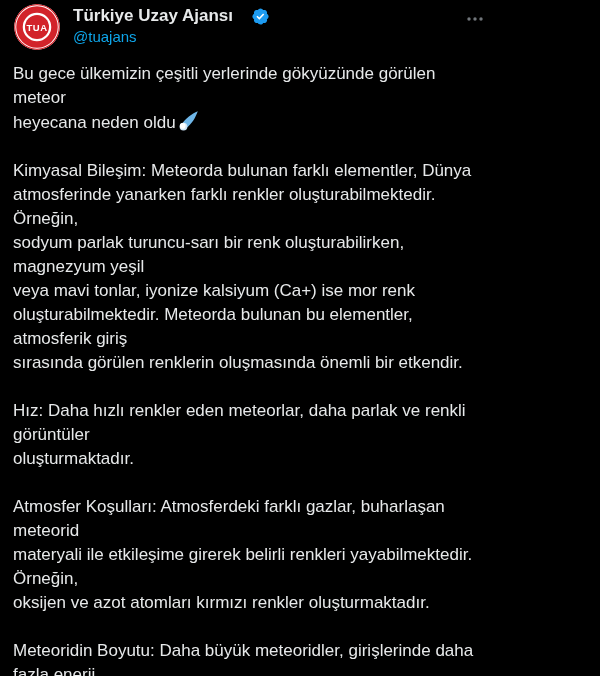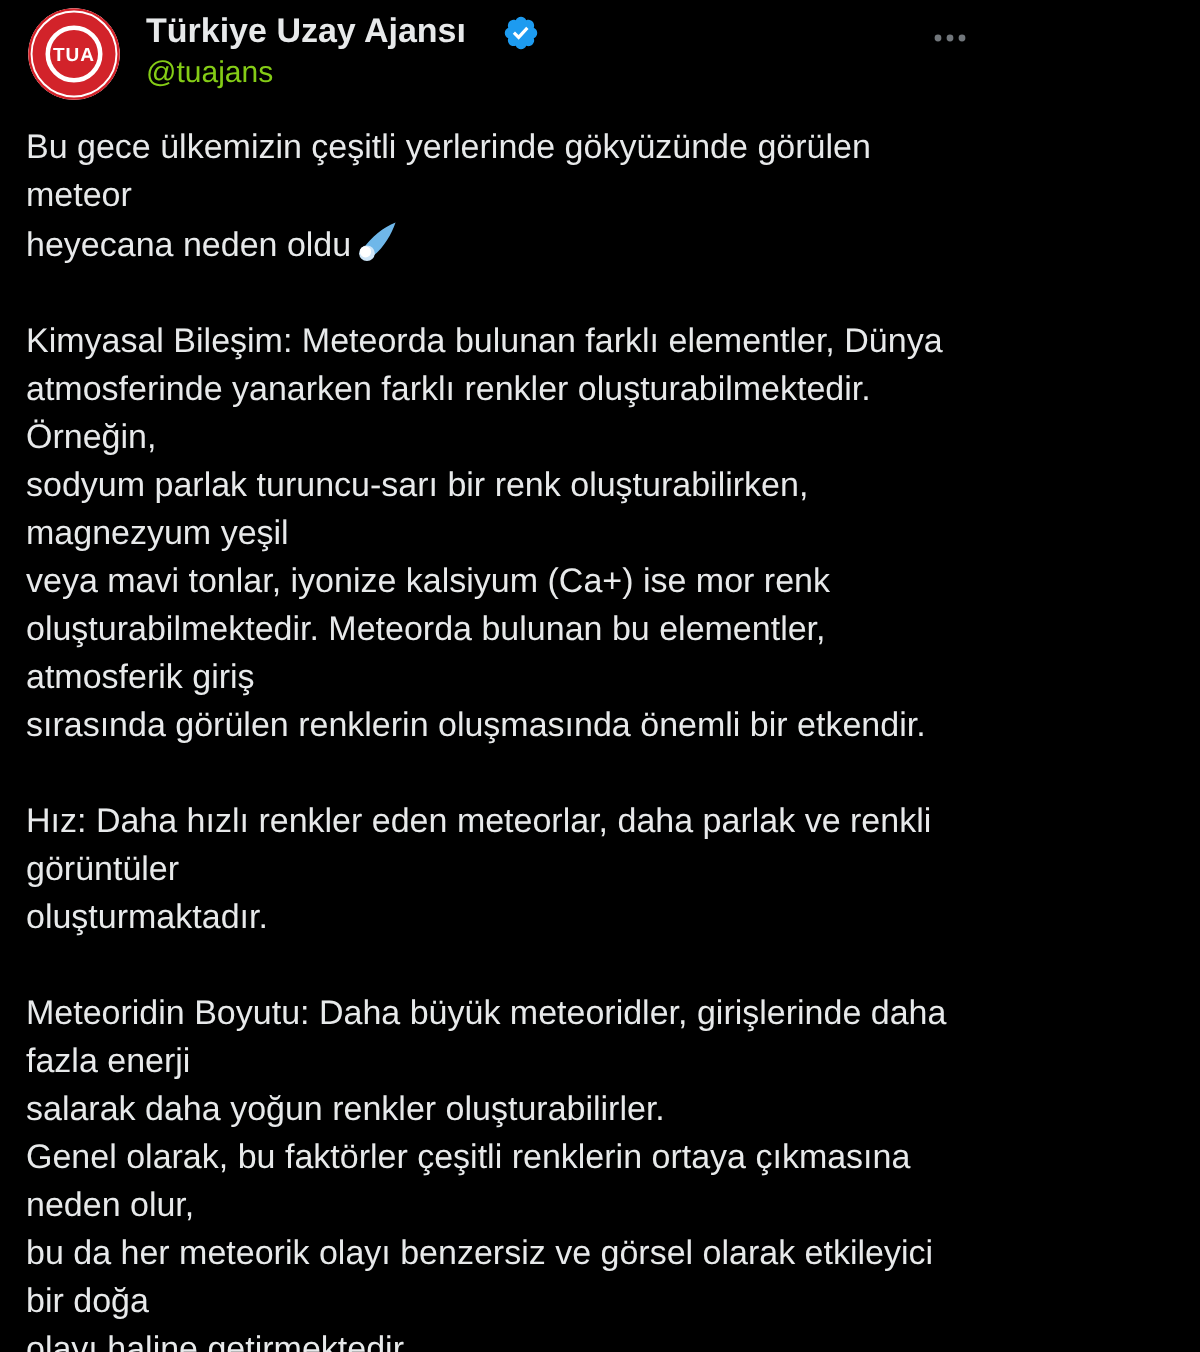--- a/index.html
+++ b/index.html
@@ -47,21 +47,21 @@
     white-space: nowrap;
     cursor: pointer;
   }
   .badge {
     width: 19px;
     height: 19px;
     display: block;
   }
   .handle {
     font-size: 15px;
-    color: #84cc16;
+    color: #0ea5e9;
     margin-top: 2px;
     cursor: pointer;
   }
   .more-btn {
     position: absolute;
     right: 12px;
     top: 6px;
     width: 26px;
     height: 26px;
     border: none;
@@ -140,20 +140,23 @@
       </svg></div>
 
     <div class="para">Kimyasal Bileşim: Meteorda bulunan farklı elementler, Dünya
 atmosferinde yanarken farklı renkler oluşturabilmektedir. Örneğin,
 sodyum parlak turuncu-sarı bir renk oluşturabilirken, magnezyum yeşil
 veya mavi tonlar, iyonize kalsiyum (Ca+) ise mor renk
 oluşturabilmektedir. Meteorda bulunan bu elementler, atmosferik giriş
 sırasında görülen renklerin oluşmasında önemli bir etkendir.</div>
     <div class="para">Hız: Daha hızlı renkler eden meteorlar, daha parlak ve renkli görüntüler
 oluşturmaktadır.</div>
+    <div class="para">Atmosfer Koşulları: Atmosferdeki farklı gazlar, buharlaşan meteorid
+materyali ile etkileşime girerek belirli renkleri yayabilmektedir. Örneğin,
+oksijen ve azot atomları kırmızı renkler oluşturmaktadır.</div>
     <div class="para">Meteoridin Boyutu: Daha büyük meteoridler, girişlerinde daha fazla enerji
 salarak daha yoğun renkler oluşturabilirler.
 Genel olarak, bu faktörler çeşitli renklerin ortaya çıkmasına neden olur,
 bu da her meteorik olayı benzersiz ve görsel olarak etkileyici bir doğa
 olayı haline getirmektedir.</div>
 
   </div>
 
 </article>
 

